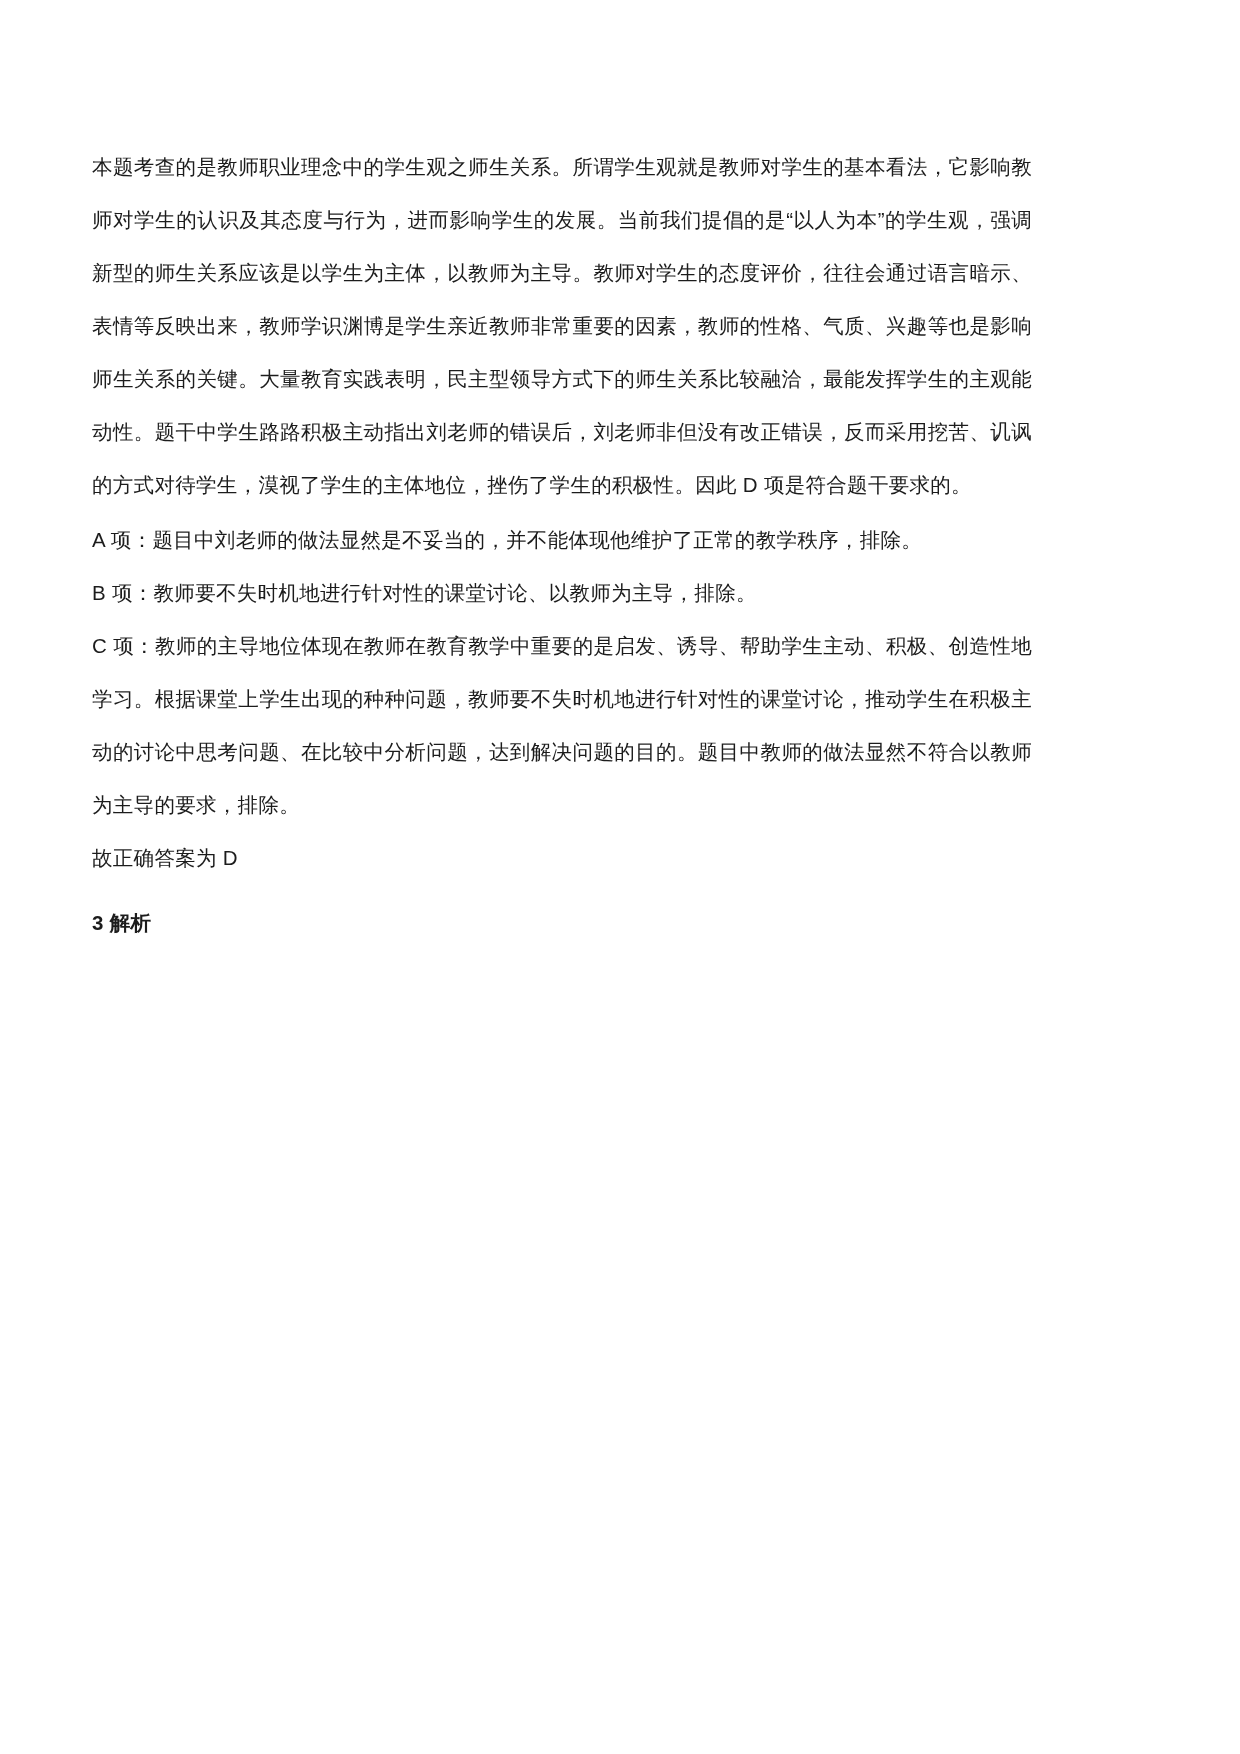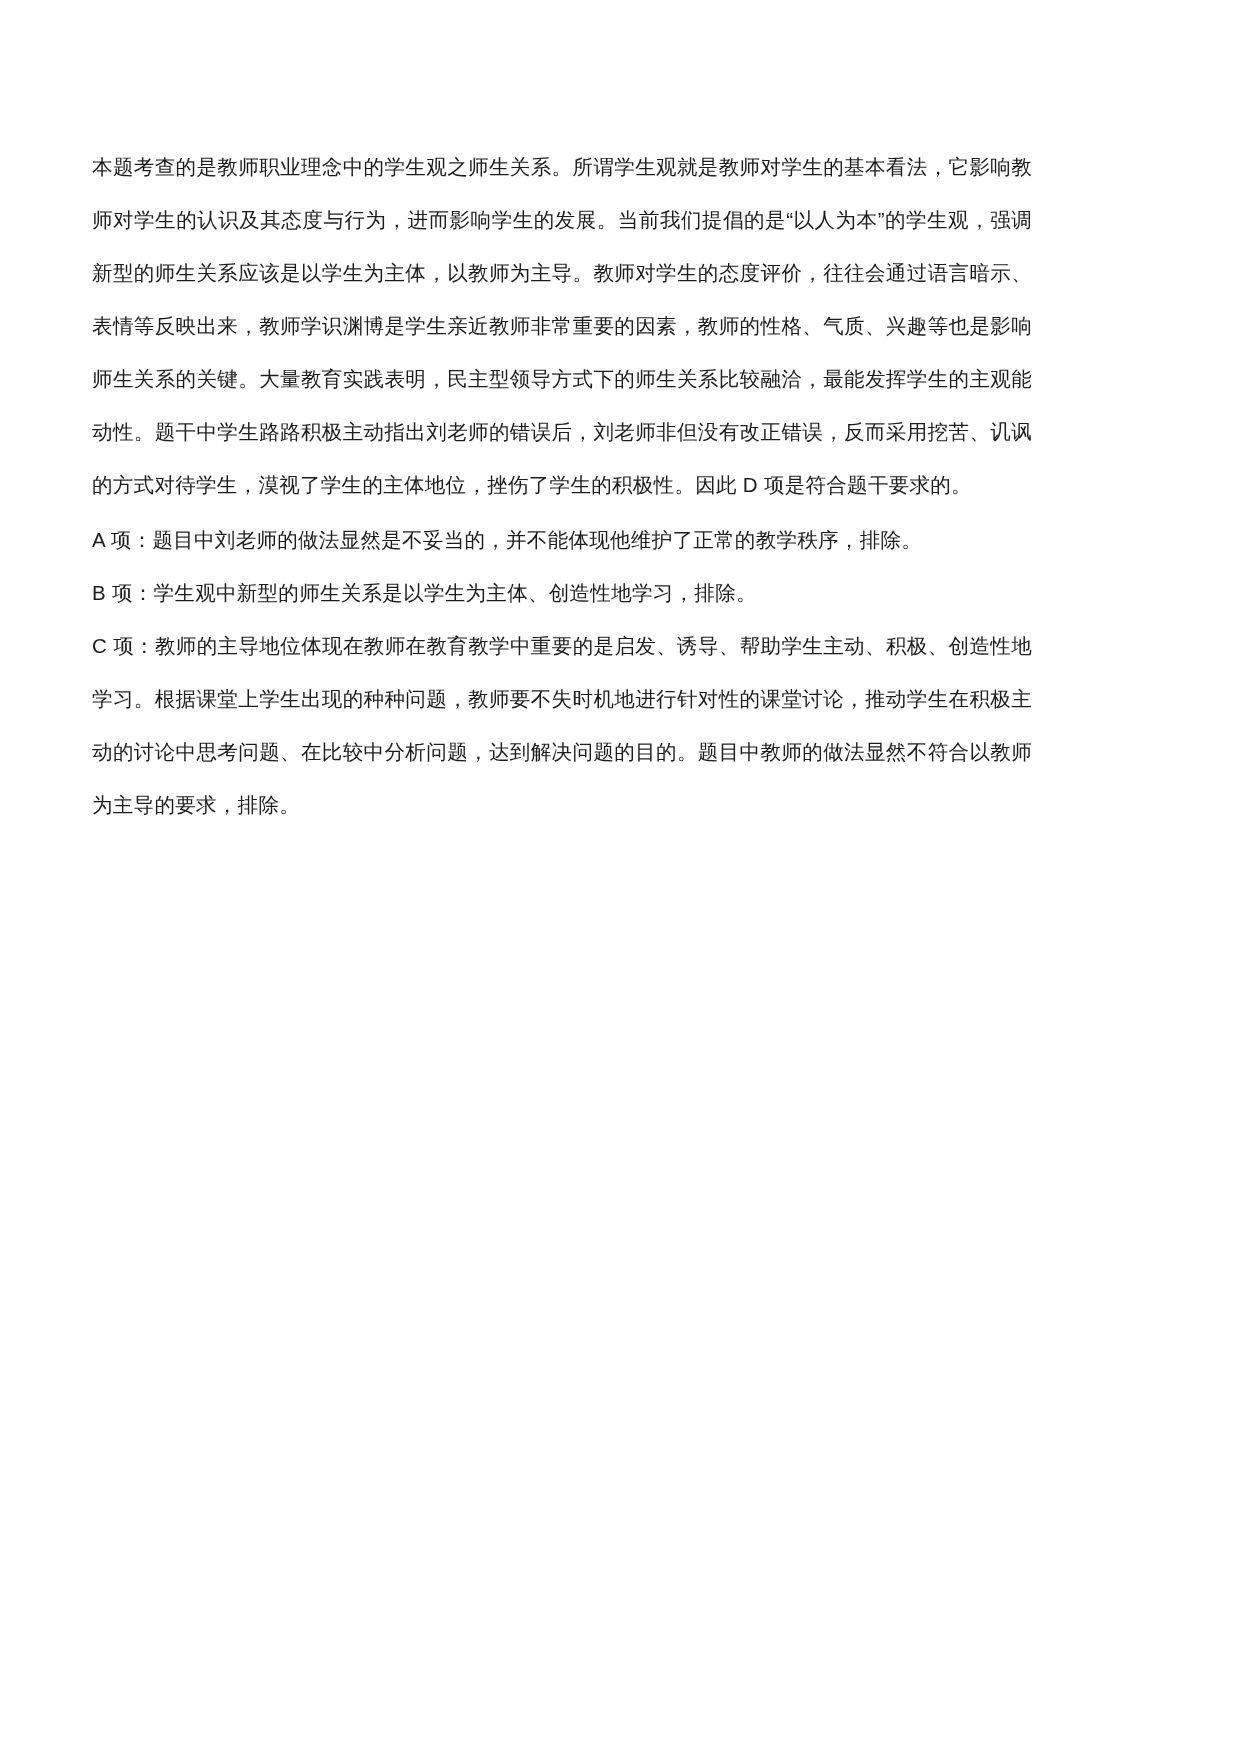--- a/index.html
+++ b/index.html
@@ -47,20 +47,22 @@
 </style>
 </head>
 <body>
 
 <div class="page">
 
   <p class="body-text para">本题考查的是教师职业理念中的学生观之师生关系。所谓学生观就是教师对学生的基本看法，它影响教师对学生的认识及其态度与行为，进而影响学生的发展。当前我们提倡的是“以人为本”的学生观，强调新型的师生关系应该是以学生为主体，以教师为主导。教师对学生的态度评价，往往会通过语言暗示、表情等反映出来，教师学识渊博是学生亲近教师非常重要的因素，教师的性格、气质、兴趣等也是影响师生关系的关键。大量教育实践表明，民主型领导方式下的师生关系比较融洽，最能发挥学生的主观能动性。题干中学生路路积极主动指出刘老师的错误后，刘老师非但没有改正错误，反而采用挖苦、讥讽的方式对待学生，漠视了学生的主体地位，挫伤了学生的积极性。因此 D 项是符合题干要求的。</p>
 
   <p class="body-text para ans-line">A 项：题目中刘老师的做法显然是不妥当的，并不能体现他维护了正常的教学秩序，排除。</p>
 
-  <p class="body-text para ans-line">B 项：学生观中新型的师生关系是以学生为主体、创造性地学习，排除。</p>
+  <p class="body-text para ans-line">B 项：教师要不失时机地进行针对性的课堂讨论、以教师为主导，排除。</p>
 
   <p class="body-text para ans-line">C 项：教师的主导地位体现在教师在教育教学中重要的是启发、诱导、帮助学生主动、积极、创造性地学习。根据课堂上学生出现的种种问题，教师要不失时机地进行针对性的课堂讨论，推动学生在积极主动的讨论中思考问题、在比较中分析问题，达到解决问题的目的。题目中教师的做法显然不符合以教师为主导的要求，排除。</p>
 
+  <p class="body-text para ans-line">故正确答案为 D</p>
 
+  <h2 class="section-heading">3 解析</h2>
 
 
 </div>
 
 </body></html>

